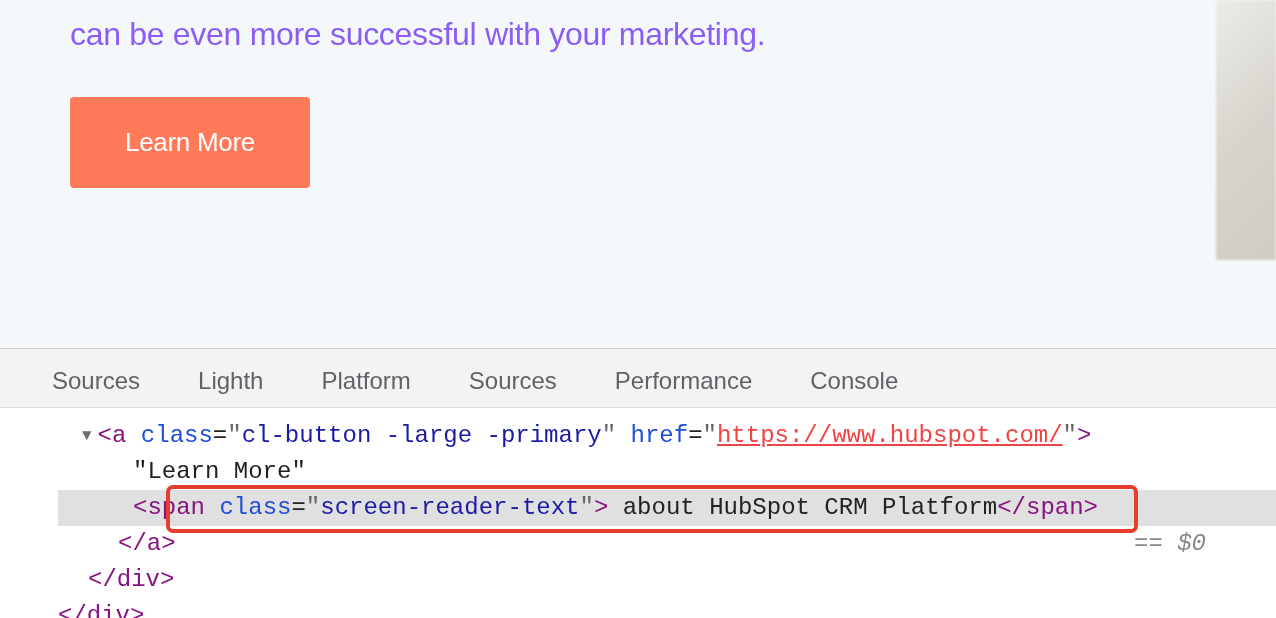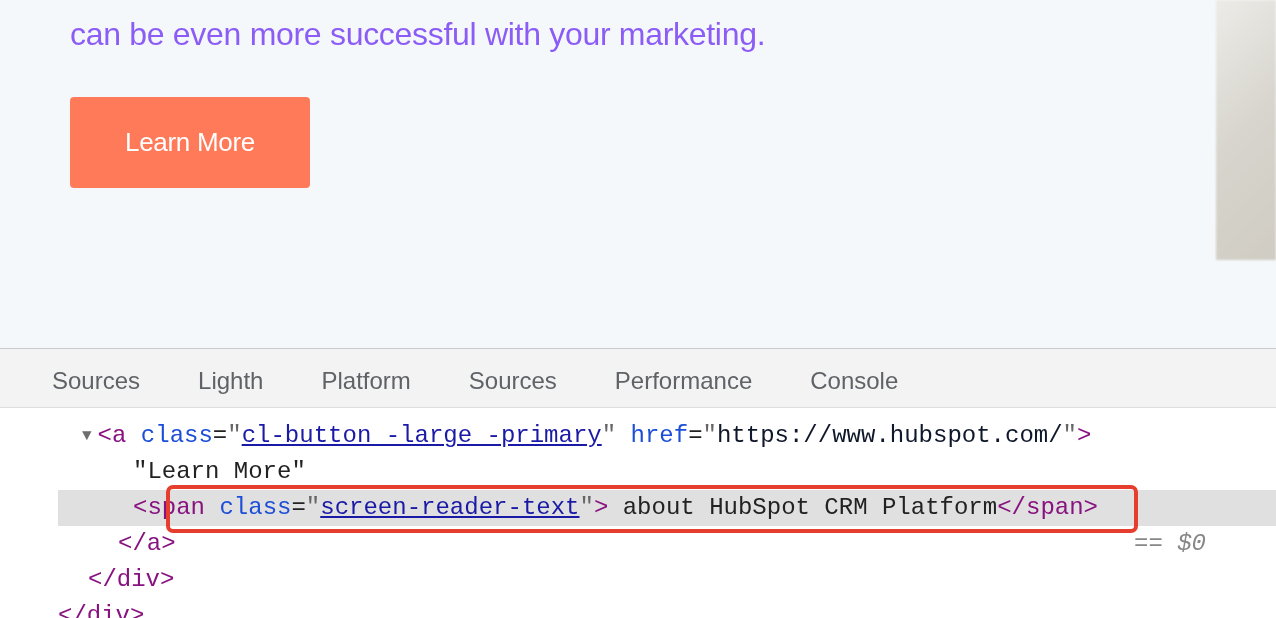--- a/index.html
+++ b/index.html
@@ -100,22 +100,22 @@
       margin-right: 6px;
       margin-left: 24px;
       font-size: 16px;
       vertical-align: middle;
     }
     .tag-angle { color: #881280; }
     .tag-name { color: #881280; }
     .attr-name { color: #1d4ed8; }
     .attr-equals { color: #222; }
     .attr-quote { color: #666; }
-    .attr-value { color: #1a1aa6; text-decoration: underline; }
-    .attr-value-link { color: #0f172a; }
+    .attr-value { color: #1a1aa6; }
+    .attr-value-link { color: #ef4444; text-decoration: underline; }
     .text-content { color: #222; }
     .indent-1 { padding-left: 75px; }
     .indent-1b { padding-left: 60px; }
     .indent-2 { padding-left: 30px; }
     .highlighted-row-wrap {
       position: relative;
       background: #e0e0e0;
     }
     .highlight-box {
       position: absolute;

